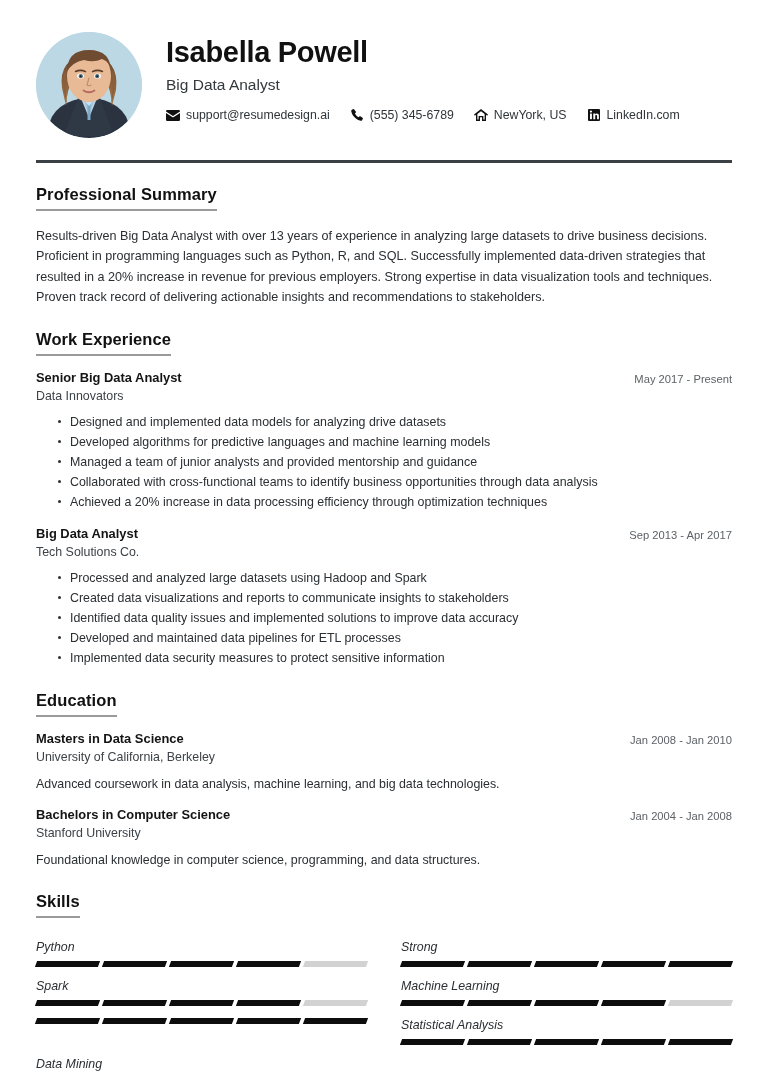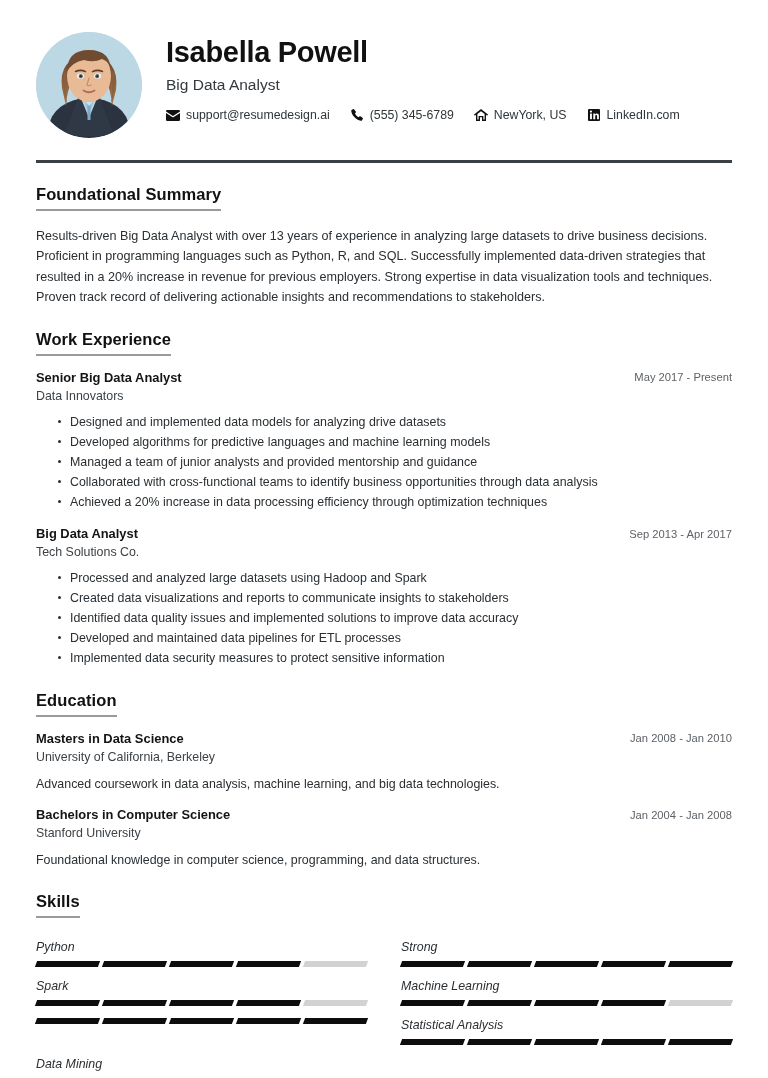--- a/index.html
+++ b/index.html
@@ -45,21 +45,21 @@
   }
   .sec-underline { height: 2px; background: #9a9a9a; }
 
   .summary {
     margin-top: 15px; font-size: 12.6px; line-height: 1.62; color: #2a2f33;
     text-align: left;
   }
 
   
   .entry { margin-top: 14px; }
-  .entry-head { display: flex; justify-content: space-between; align-items: center; gap: 12px; }
+  .entry-head { display: flex; justify-content: space-between; align-items: flex-end; gap: 12px; }
   .entry-title { font-size: 12.9px; font-weight: bold; color: #141414; }
   .entry-date { font-size: 11.2px; color: #5d6267; white-space: nowrap; }
   .entry-sub { font-size: 12.4px; color: #3c4247; margin-top: 4px; }
   .entry-desc { font-size: 12.4px; color: #2a2f33; margin-top: 11px; line-height: 1.5; }
 
   .bullets { margin-top: 9px; padding-left: 22px; }
   .bullets li {
     font-size: 12.4px; color: #2a2f33; line-height: 1.62;
     list-style: none; position: relative; padding-left: 12px;
   }
@@ -175,21 +175,21 @@
         </div>
 
       </div>
     </div>
   </div>
 
   <div class="head-rule"></div>
 
   <div class="section">
     <div class="sec-title-wrap">
-      <div class="sec-title">Foundational Summary</div>
+      <div class="sec-title">Professional Summary</div>
       <div class="sec-underline"></div>
     </div>
     <p class="summary">Results-driven Big Data Analyst with over 13 years of experience in analyzing large datasets to drive business decisions. Proficient in programming languages such as Python, R, and SQL. Successfully implemented data-driven strategies that resulted in a 20% increase in revenue for previous employers. Strong expertise in data visualization tools and techniques. Proven track record of delivering actionable insights and recommendations to stakeholders.</p>
   </div>
 
   <div class="section">
     <div class="sec-title-wrap">
       <div class="sec-title">Work Experience</div>
       <div class="sec-underline"></div>
     </div>

